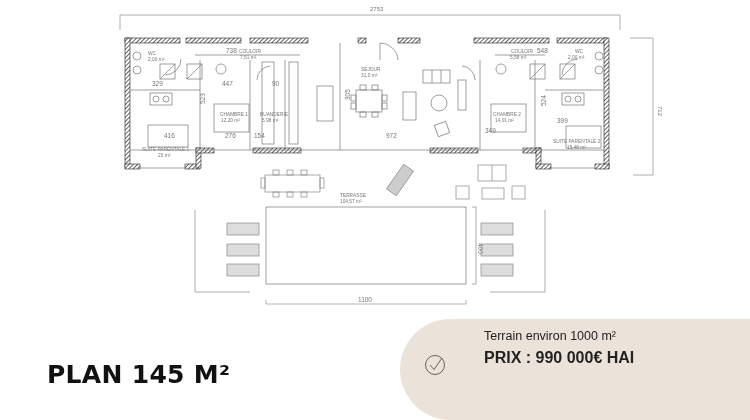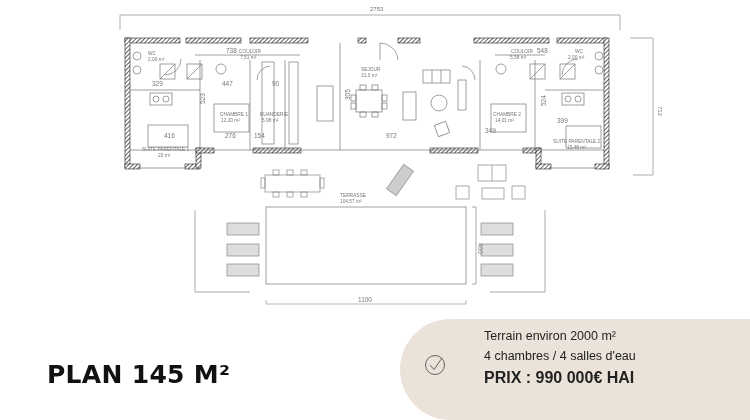--- a/index.html
+++ b/index.html
@@ -218,16 +218,15 @@
 <div class="title">PLAN 145 M²</div>
 
 <div class="panel"></div>
 <div class="check">
   <svg viewBox="0 0 22 22" width="22" height="22">
     <circle cx="11" cy="11" r="9.5" fill="none" stroke="#555" stroke-width="0.9"></circle>
     <polyline points="6,11 10,15.5 18,4" fill="none" stroke="#555" stroke-width="0.9"></polyline>
   </svg>
 </div>
 <div class="info">
-  <div>Terrain environ 2000 m²</div>
-  <div>4 chambres /  4 salles d'eau</div>
+  <div>Terrain environ 1000 m²</div>
   <div class="price">PRIX : 990 000€ HAI</div>
 </div>
 
 </body></html>

